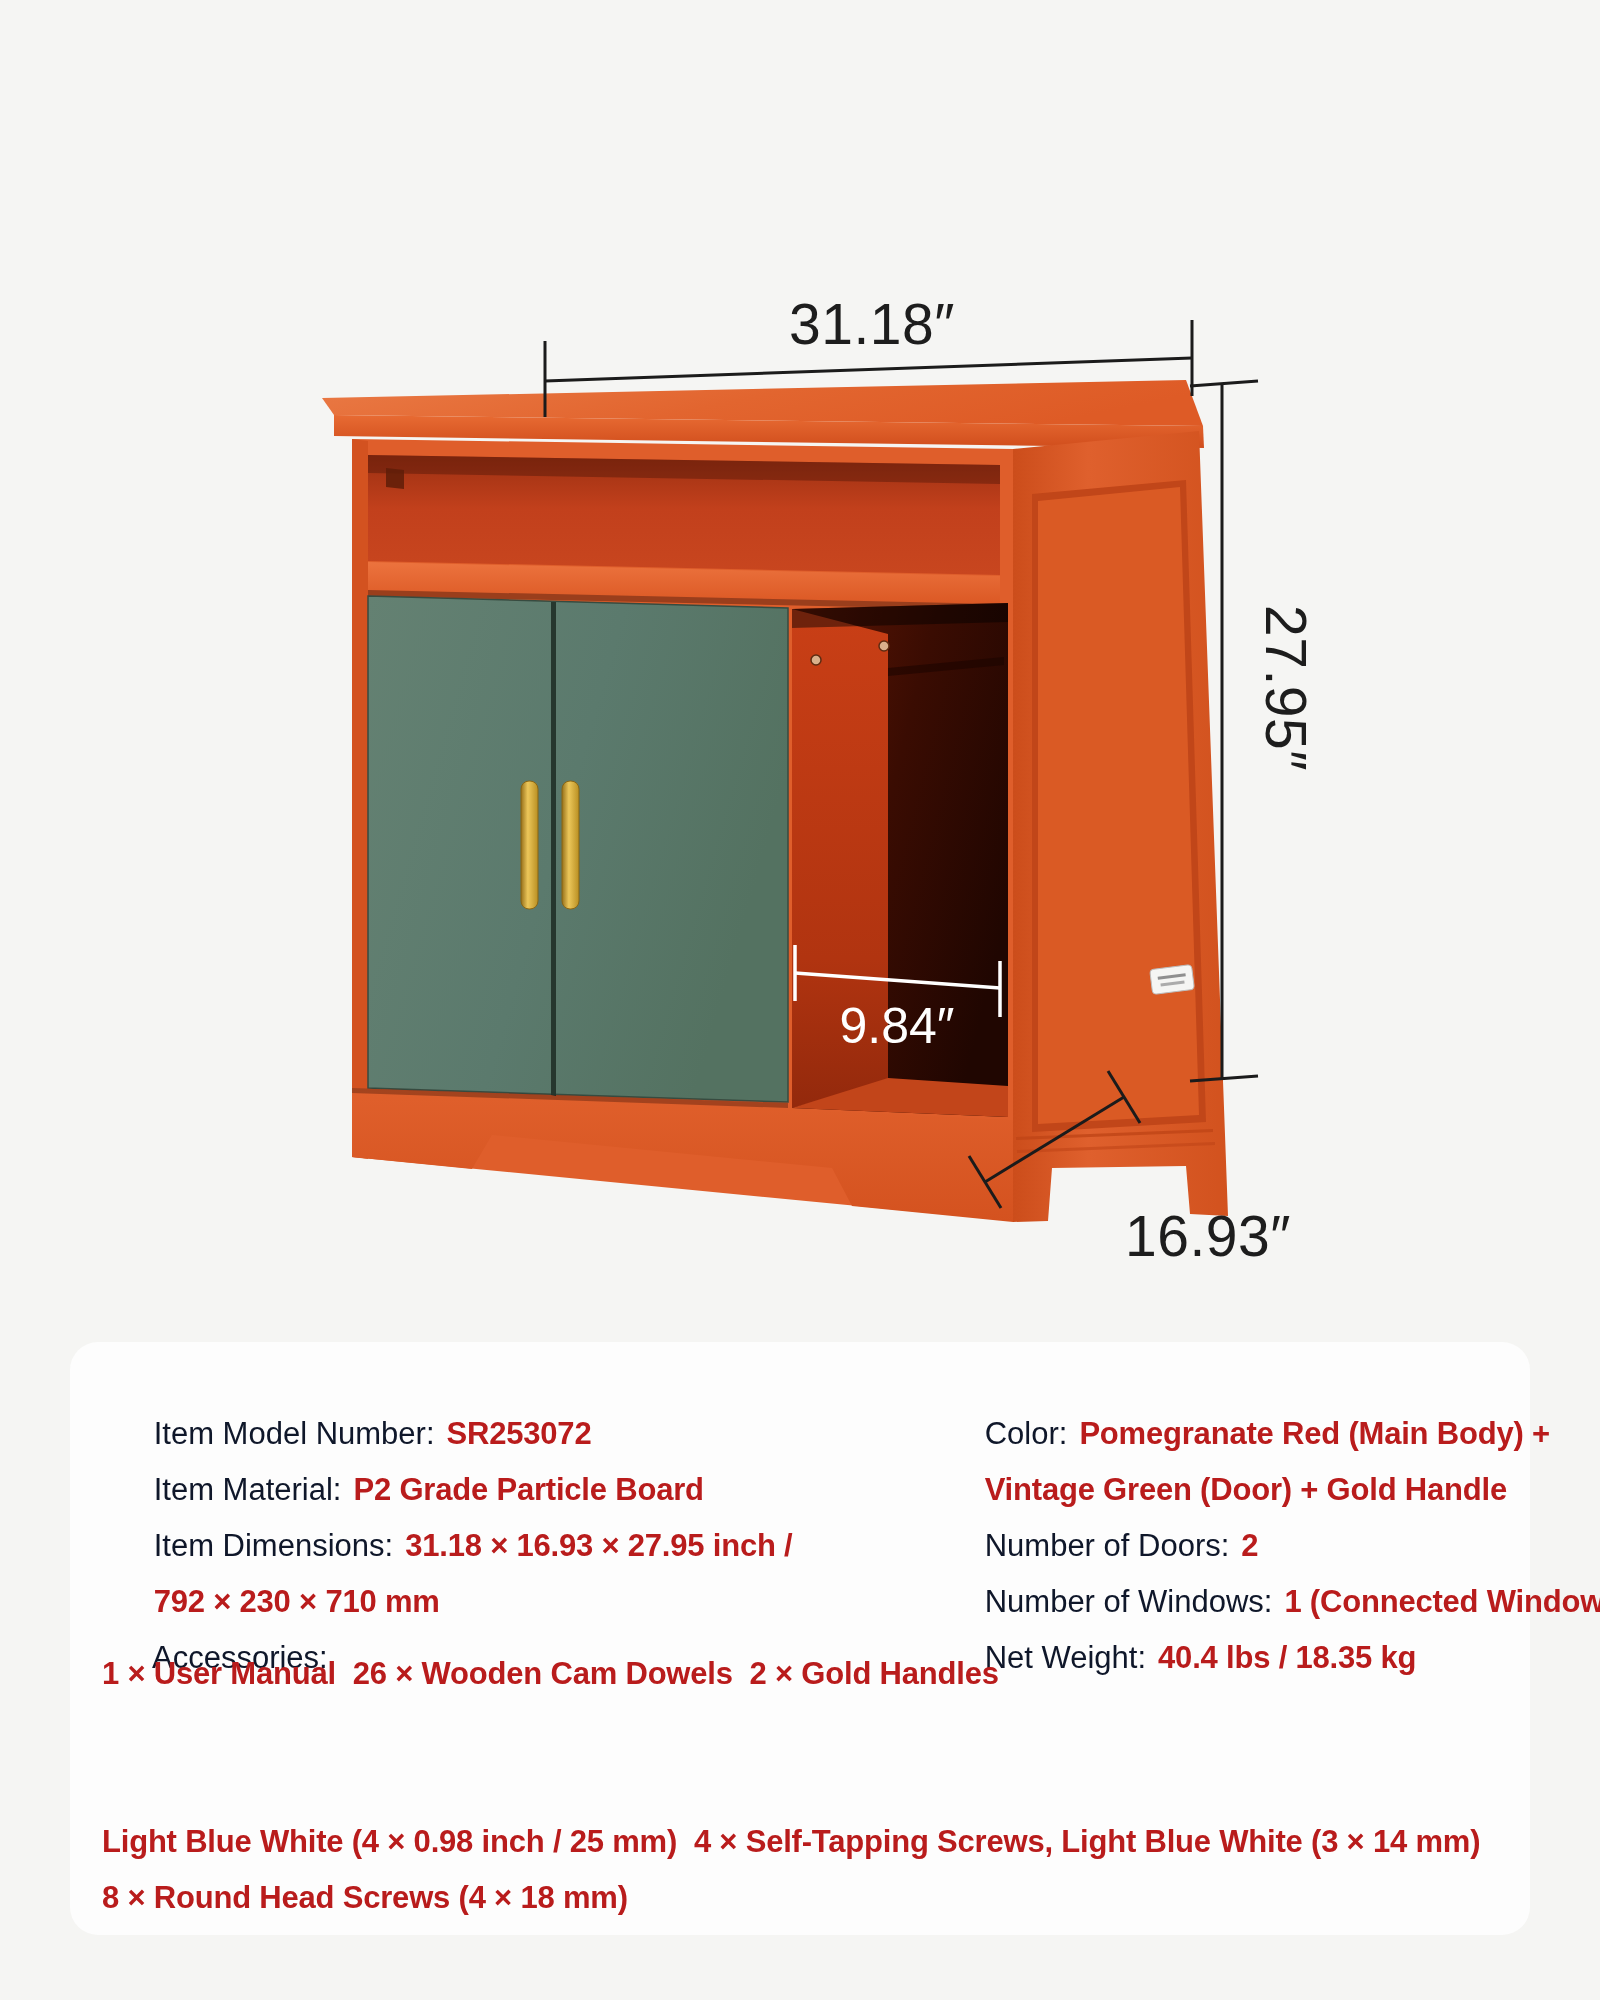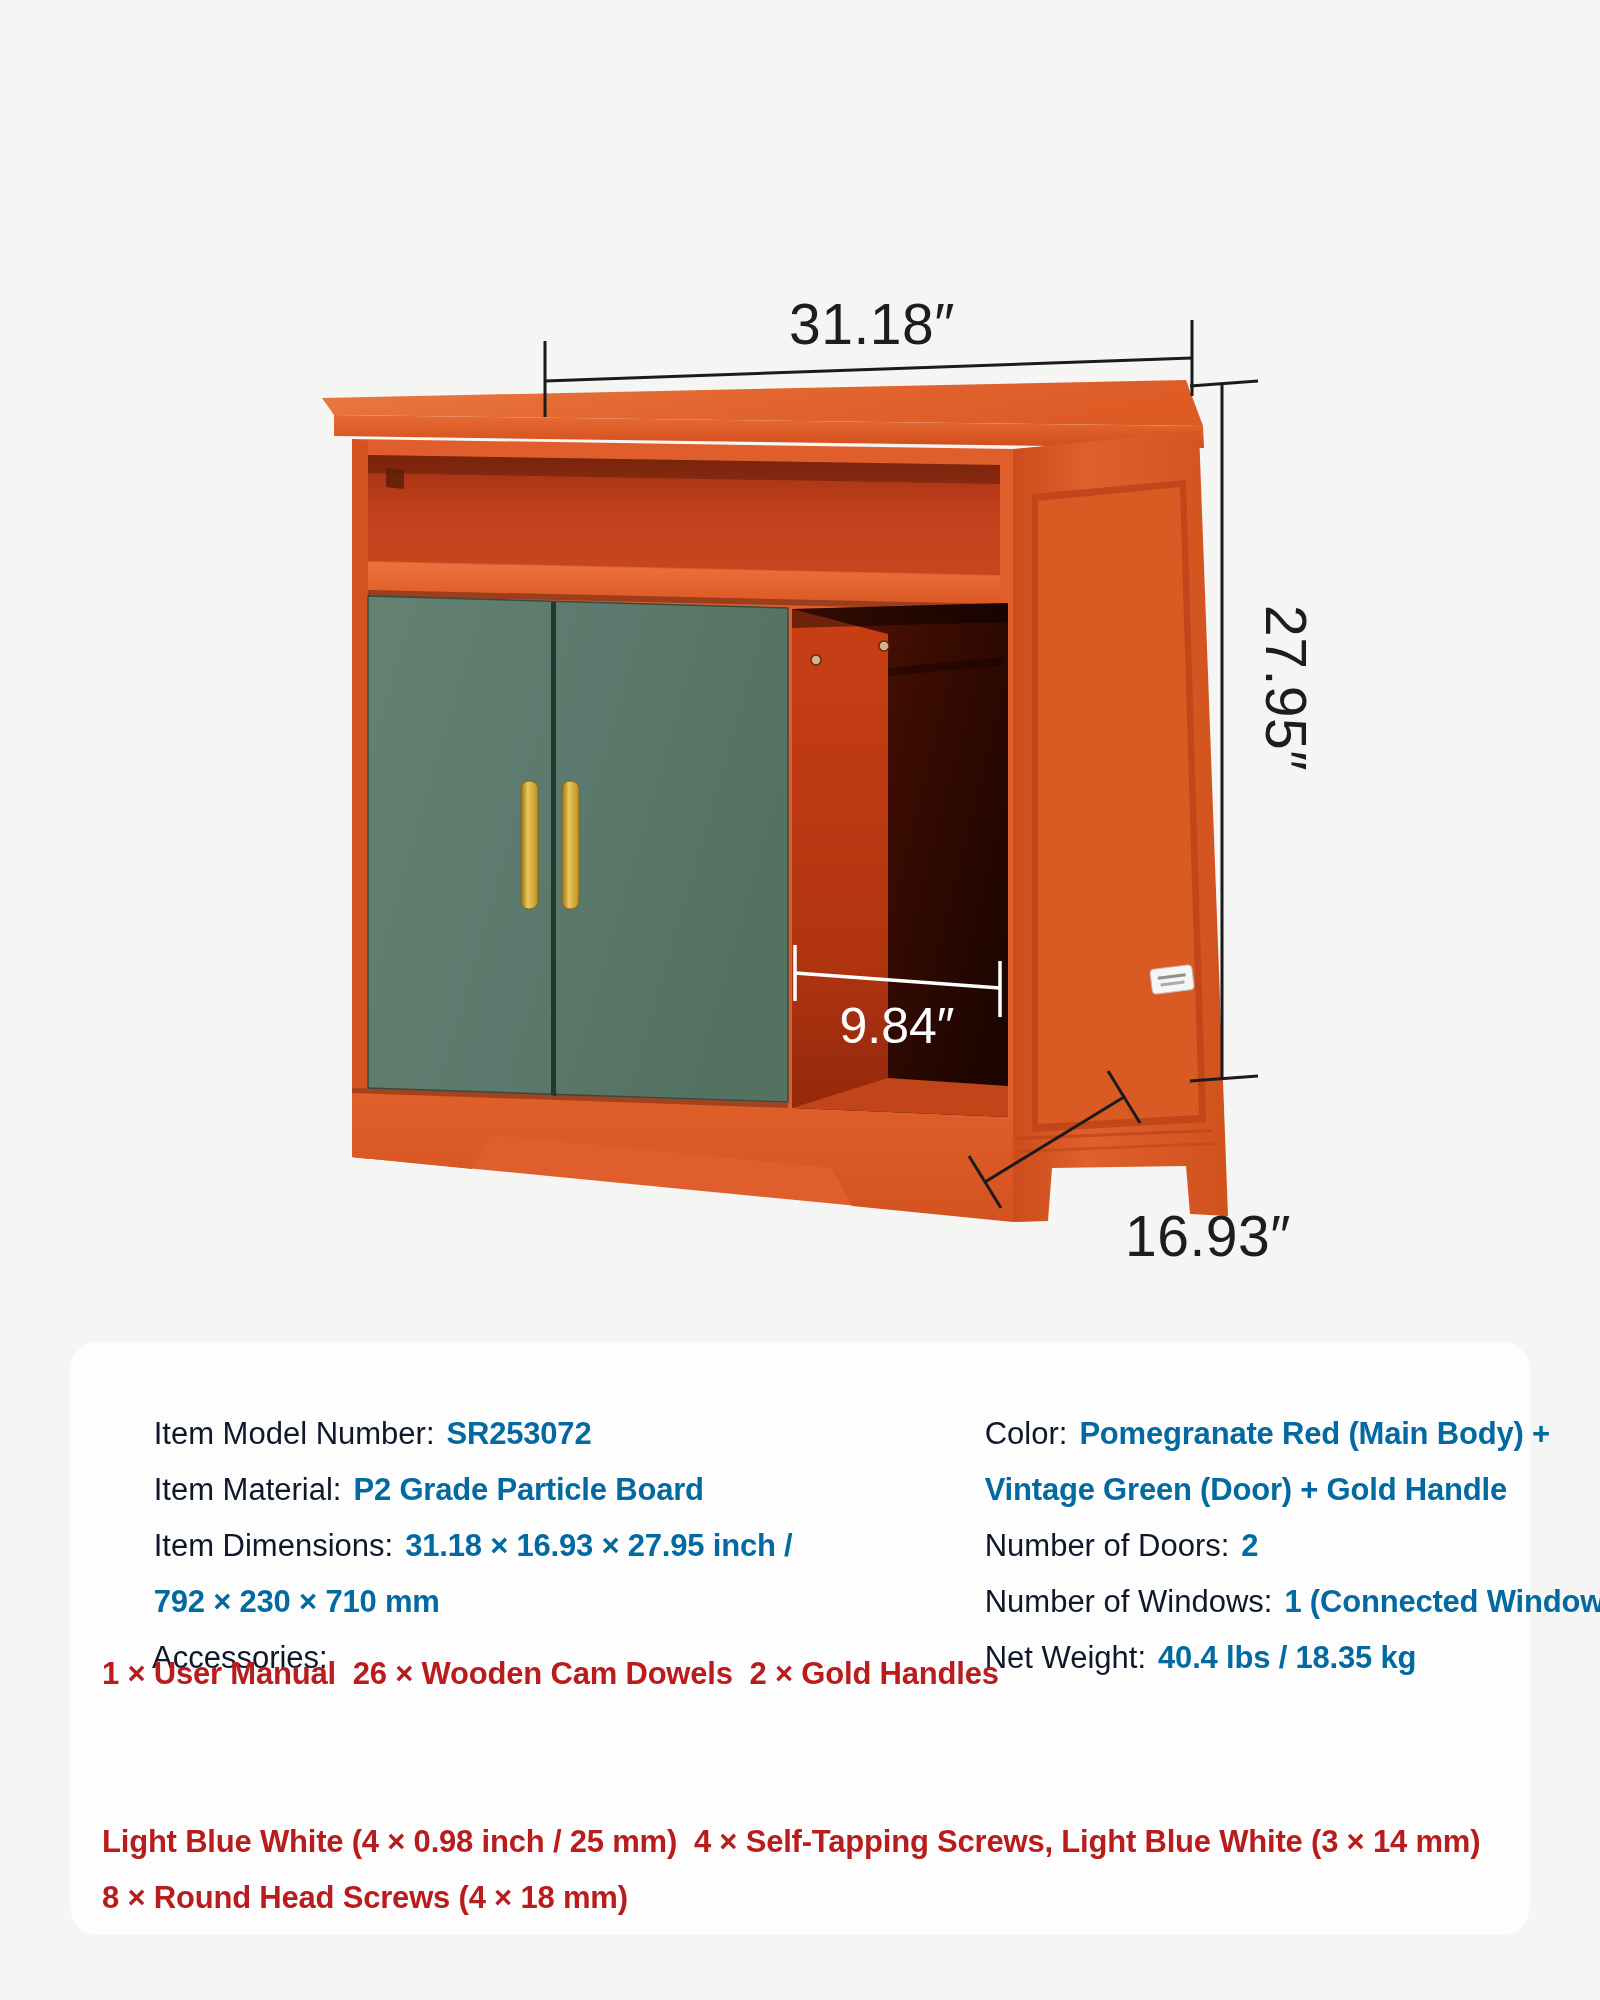--- a/index.html
+++ b/index.html
@@ -9,21 +9,21 @@
   .dim-text{font-family:"Liberation Sans",sans-serif;fill:#1d1d1d;letter-spacing:.5px;}
   
   #spec-panel{position:absolute;left:70px;top:1342px;width:1460px;height:593px;
               background:#fdfdfd;border-radius:28px;}
   .spec-row{position:absolute;font-size:31px;line-height:40px;white-space:pre;}
   .col-left{left:32px;}
   .col-right{left:863px;}
   .r1{top:32px;} .r2{top:88px;} .r3{top:144px;} .r4{top:200px;} .r5{top:256px;}
   .a1{top:312px;} .a2{top:368px;} .a3{top:424px;} .a4{top:480px;} .a5{top:536px;}
   .spec-label{color:#0f172a;}
-  .spec-value{color:#0369a1;font-weight:700;margin-left:12px;letter-spacing:-0.2px;}
+  .spec-value{color:#b91c1c;font-weight:700;margin-left:12px;letter-spacing:-0.2px;}
   .spec-row.cont .spec-value{margin-left:0;}
   .acc-line{color:#b91c1c;font-weight:700;letter-spacing:-0.2px;}
 </style>
 </head>
 <body>
 
 <div id="app">
 
   <svg id="diagram-svg" width="1600" height="1340" viewBox="0 0 1600 1340">
     <defs>

